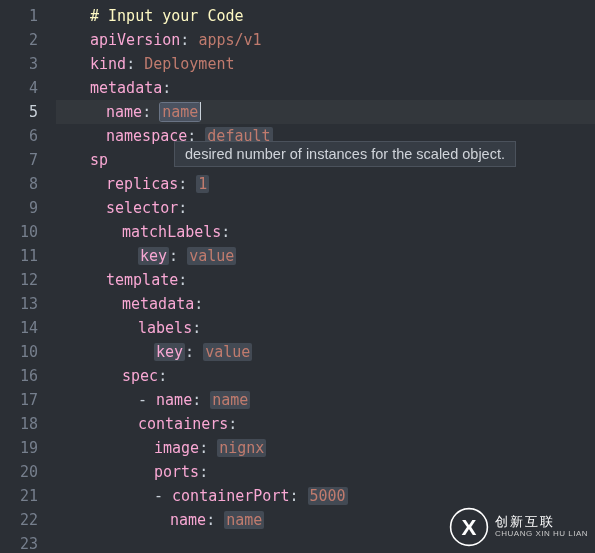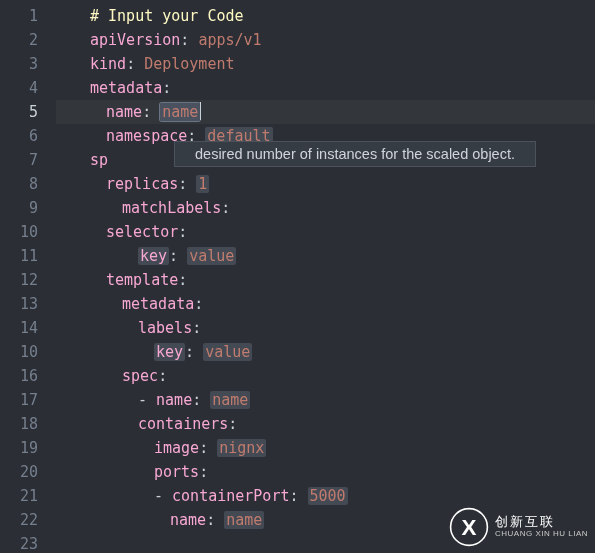--- a/index.html
+++ b/index.html
@@ -78,21 +78,21 @@
     background: #c9d1d9;
     vertical-align: -3px;
   }
   .tooltip {
     position: absolute;
     background: #363c44;
     border: 1px solid #4b525c;
     color: #d0d4da;
     font-family: -apple-system, "Segoe UI", Arial, sans-serif;
     font-size: 14.5px;
-    padding: 4px 20px;
+    padding: 4px 10px;
     white-space: nowrap;
     left: 118px;
     top: 141px;
     z-index: 10;
   }
   .watermark {
     position: absolute;
     right: 0;
     bottom: 0;
     width: 146px;
@@ -156,22 +156,22 @@
   <div class="code" id="code">
     <div class="tooltip">desired number of instances for the scaled object.</div>
   <div class="code-line"><span class="c-comment"># Input your Code</span></div>
       <div class="code-line"><span class="c-key">apiVersion</span><span class="c-colon">:</span><span class="c-colon"> </span><span class="c-val">apps/v1</span></div>
       <div class="code-line"><span class="c-key">kind</span><span class="c-colon">:</span><span class="c-colon"> </span><span class="c-val">Deployment</span></div>
       <div class="code-line"><span class="c-key">metadata</span><span class="c-colon">:</span></div>
       <div class="code-line active-line"><span class="ind"></span><span class="c-key">name</span><span class="c-colon">:</span><span class="c-colon"> </span><span class="c-val placeholder active">name</span><span class="cursor-mark"></span></div>
       <div class="code-line"><span class="ind"></span><span class="c-key">namespace</span><span class="c-colon">:</span><span class="c-colon"> </span><span class="c-val placeholder">default</span></div>
       <div class="code-line"><span class="c-key">sp</span></div>
       <div class="code-line"><span class="ind"></span><span class="c-key">replicas</span><span class="c-colon">:</span><span class="c-colon"> </span><span class="c-val placeholder">1</span></div>
+      <div class="code-line"><span class="ind"></span><span class="c-key">selector</span><span class="c-colon">:</span></div>
       <div class="code-line"><span class="ind"></span><span class="ind"></span><span class="c-key">matchLabels</span><span class="c-colon">:</span></div>
-      <div class="code-line"><span class="ind"></span><span class="c-key">selector</span><span class="c-colon">:</span></div>
       <div class="code-line"><span class="ind"></span><span class="ind"></span><span class="ind"></span><span class="c-key placeholder">key</span><span class="c-colon">:</span><span class="c-colon"> </span><span class="c-val placeholder">value</span></div>
       <div class="code-line"><span class="ind"></span><span class="c-key">template</span><span class="c-colon">:</span></div>
       <div class="code-line"><span class="ind"></span><span class="ind"></span><span class="c-key">metadata</span><span class="c-colon">:</span></div>
       <div class="code-line"><span class="ind"></span><span class="ind"></span><span class="ind"></span><span class="c-key">labels</span><span class="c-colon">:</span></div>
       <div class="code-line"><span class="ind"></span><span class="ind"></span><span class="ind"></span><span class="ind"></span><span class="c-key placeholder">key</span><span class="c-colon">:</span><span class="c-colon"> </span><span class="c-val placeholder">value</span></div>
       <div class="code-line"><span class="ind"></span><span class="ind"></span><span class="c-key">spec</span><span class="c-colon">:</span></div>
       <div class="code-line"><span class="ind"></span><span class="ind"></span><span class="ind"></span><span class="c-dash">- </span><span class="c-key">name</span><span class="c-colon">:</span><span class="c-colon"> </span><span class="c-val placeholder">name</span></div>
       <div class="code-line"><span class="ind"></span><span class="ind"></span><span class="ind"></span><span class="c-key">containers</span><span class="c-colon">:</span></div>
       <div class="code-line"><span class="ind"></span><span class="ind"></span><span class="ind"></span><span class="ind"></span><span class="c-key">image</span><span class="c-colon">:</span><span class="c-colon"> </span><span class="c-val placeholder">nignx</span></div>
       <div class="code-line"><span class="ind"></span><span class="ind"></span><span class="ind"></span><span class="ind"></span><span class="c-key">ports</span><span class="c-colon">:</span></div>

